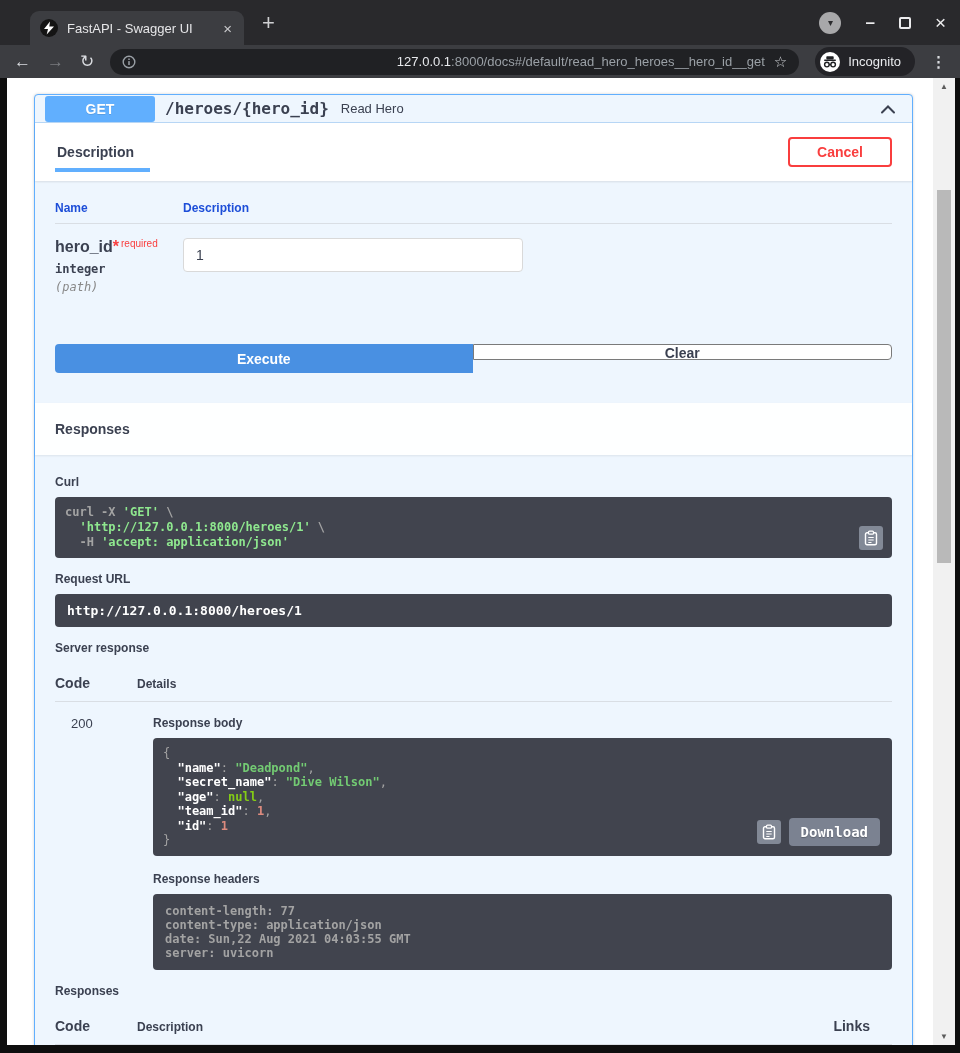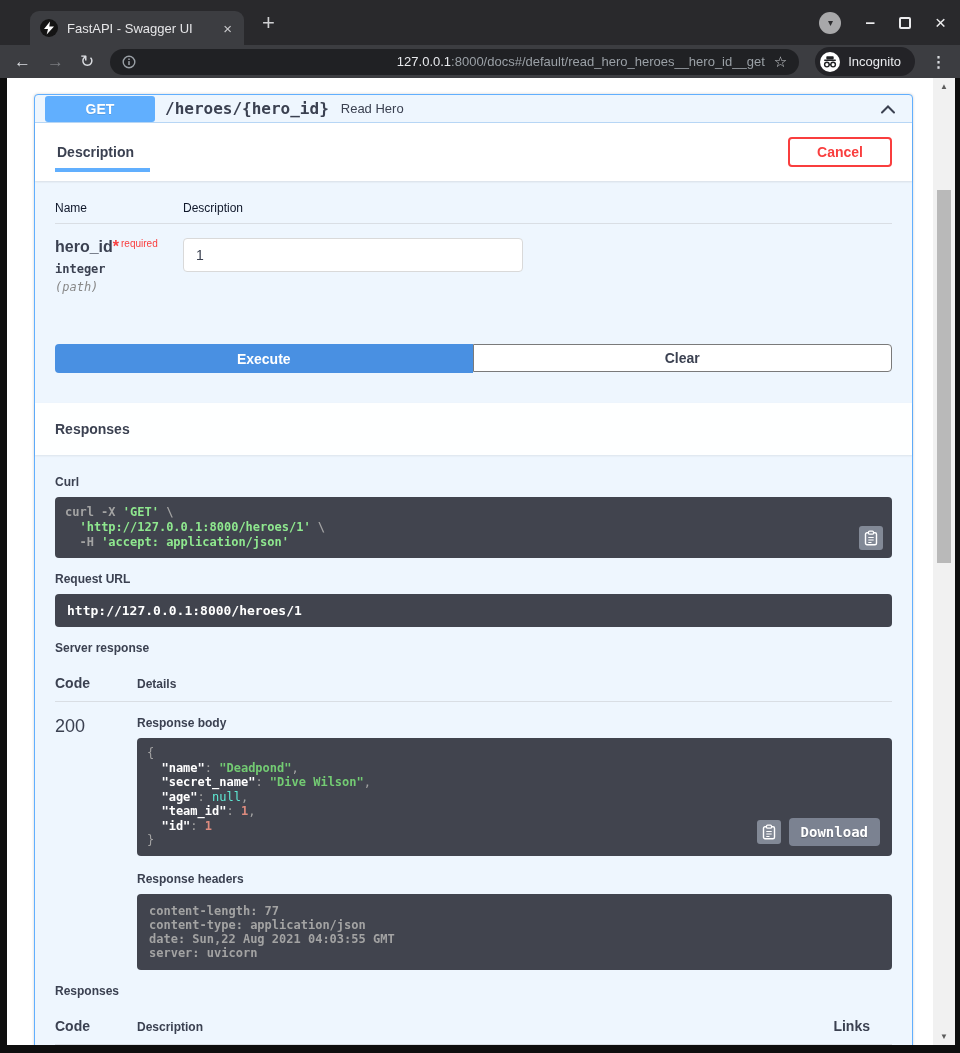--- a/index.html
+++ b/index.html
@@ -51,74 +51,74 @@
   .chevron { margin-left:auto; margin-right:6px; display:flex; align-items:center; }
 
   .section-header { background:rgba(255,255,255,.95); height:58px; display:flex; align-items:center;
                     padding:0 20px; box-shadow:0 1px 2px rgba(0,0,0,.1); }
   .params-tab { font-size:14px; font-weight:bold; color:#3b4151; border-bottom:4px solid #61affe;
                 padding:0 16px 8px 2px; position:relative; top:6px; }
   .cancel-btn { margin-left:auto; border:2px solid #f93e3e; color:#f93e3e; background:transparent;
                 font-weight:bold; font-size:14px; border-radius:4px; padding:5px 27px; font-family:inherit; }
 
   .params-body { padding:8px 20px 0; }
-  .thead { display:flex; font-size:12px; font-weight:normal; color:#0f172a; padding:12px 0 8px; border-bottom:1px solid #d9dee4; }
+  .thead { display:flex; font-size:12px; font-weight:bold; color:#1d4ed8; padding:12px 0 8px; border-bottom:1px solid #d9dee4; }
   .col-name { width:128px; flex:0 0 128px; }
   .param-row { display:flex; padding-top:14px; }
   .p-name { font-size:16px; font-weight:bold; color:#3b4151; }
   .p-star { color:#f93e3e; }
   .p-req { color:#f93e3e; font-size:10px; position:relative; top:-5px; margin-left:2px; font-weight:normal; }
   .p-type { font-family:"DejaVu Sans Mono", monospace; font-weight:bold; font-size:12px; color:#3b4151; margin-top:6px; }
   .p-in { font-family:"DejaVu Sans Mono", monospace; font-style:italic; font-size:12px; color:#888; margin-top:4px; }
   .p-input { width:340px; height:34px; border:1px solid #d9d9d9; border-radius:4px; padding:8px 12px;
              font-size:14px; color:#3b4151; background:#fff; font-family:inherit; }
 
   .execute-wrapper { display:flex; padding:50px 20px 30px; }
   .btn-execute { flex:1; background:#4990e2; color:#fff; font-weight:bold; font-size:14px; border:none;
                  border-radius:4px 0 0 4px; height:29px; font-family:inherit; }
   .btn-clear { flex:1; background:#fff; color:#3b4151; font-weight:bold; font-size:14px;
-               border:1px solid #7a7a7a; border-radius:0 4px 4px 0; height:28px; font-family:inherit; }
+               border:1px solid #7a7a7a; border-radius:0 4px 4px 0; height:16px; font-family:inherit; }
 
   .responses-header { background:rgba(255,255,255,.93); height:52px; display:flex; align-items:center;
                       padding:0 20px; font-size:14px; font-weight:bold; color:#3b4151;
                       box-shadow:0 1px 2px rgba(0,0,0,.08); }
   .responses-inner { padding:12px 20px 0; }
   .block-label { font-size:12px; font-weight:bold; color:#3b4151; margin-top:8px; margin-bottom:8px; }
   .mt14 { margin-top:14px; }
 
   .dark-block { background:#41444e; border-radius:4px; padding:8px 10px;
                 font-family:"DejaVu Sans Mono", monospace; font-size:12px; line-height:15px;
                 color:#fff; position:relative; }
   .curl-block { font-weight:bold; }
   .json-block { line-height:14.5px; }
   .code-line { white-space:pre; }
   .tok-plain { color:#a3a3a3; }
   .tok-key { color:#ffffff; font-weight:bold; }
   .tok-str { color:#73cb73; font-weight:bold; }
   .curl-block .tok-str { color:#8fe88f; }
   .tok-num { color:#dd8b7e; font-weight:bold; }
-  .tok-null { color:#5eead4; font-weight:normal; }
+  .tok-null { color:#84cc16; font-weight:bold; }
 
   .copy-btn { position:absolute; right:9px; bottom:8px; width:24px; height:24px; background:#828996;
               border:none; border-radius:3px; display:flex; align-items:center; justify-content:center; }
   .float-controls { position:absolute; right:12px; bottom:10px; display:flex; gap:8px; align-items:center; }
   .float-controls .copy-btn { position:static; }
   .download-btn { background:#7b8291; color:#fff; font-weight:bold; font-size:14px; border:none;
                   border-radius:4px; padding:6px 12px; text-shadow:0 1px 1px rgba(0,0,0,.25); font-family:inherit; }
 
   .requrl-block { background:#41444e; border-radius:4px; padding:9px 12px;
                   font-family:"DejaVu Sans Mono", monospace; font-size:13px; font-weight:bold; color:#fff; }
   .headers-block { font-weight:bold; padding:10px 12px; line-height:14px; }
 
   .sr-thead { display:flex; align-items:baseline; padding:12px 0 10px; border-bottom:1px solid #d9dee4; }
   .sr-code-col { width:82px; flex:0 0 82px; font-size:14px; font-weight:bold; color:#3b4151; }
   .sr-details-col { font-size:12px; font-weight:bold; color:#3b4151; }
   .sr-links-col { margin-left:auto; font-size:14px; font-weight:bold; color:#3b4151; padding-right:22px; }
   .sr-row { display:flex; padding-top:14px; }
-  .sr-code { width:82px; flex:0 0 82px; font-size:18px; color:#3b4151; }
+  .sr-code { width:82px; flex:0 0 82px; font-size:13px; color:#3b4151;margin-left:16px; }
   .sr-details { flex:1; min-width:0; }
 </style>
 </head>
 <body>
 
 <div class="window">
 
   <div class="titlebar">
     <div class="tab">
       <svg class="favicon" viewBox="0 0 18 18">

